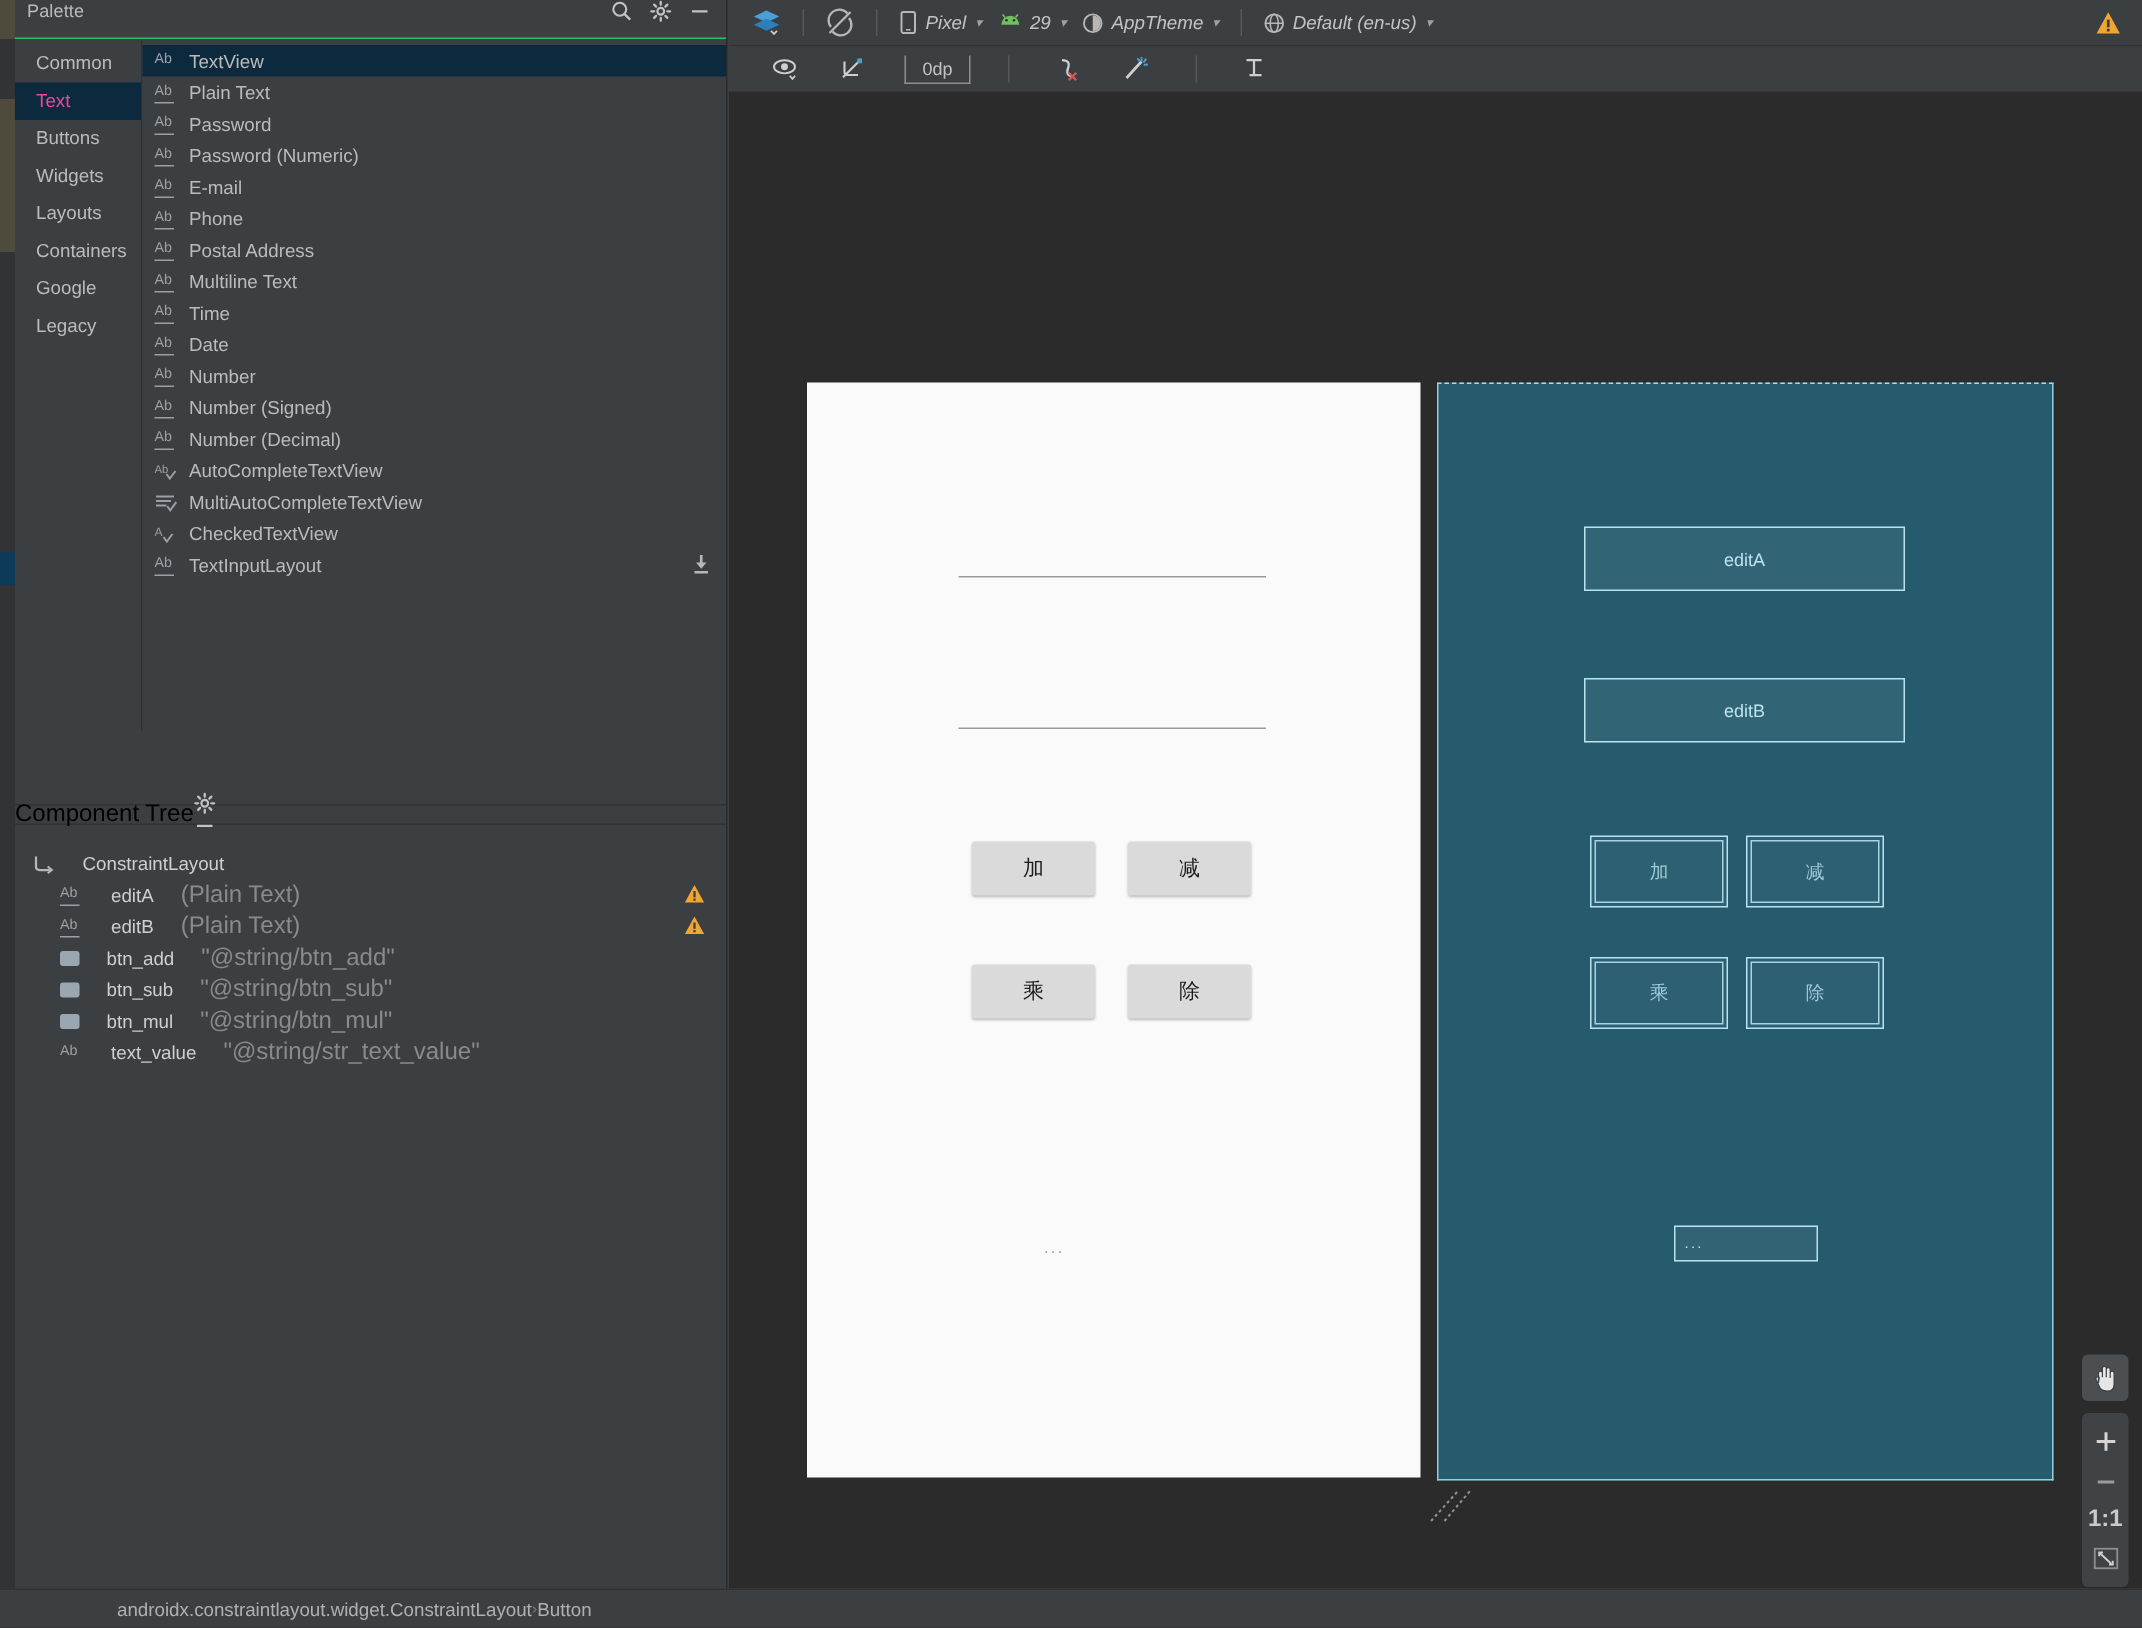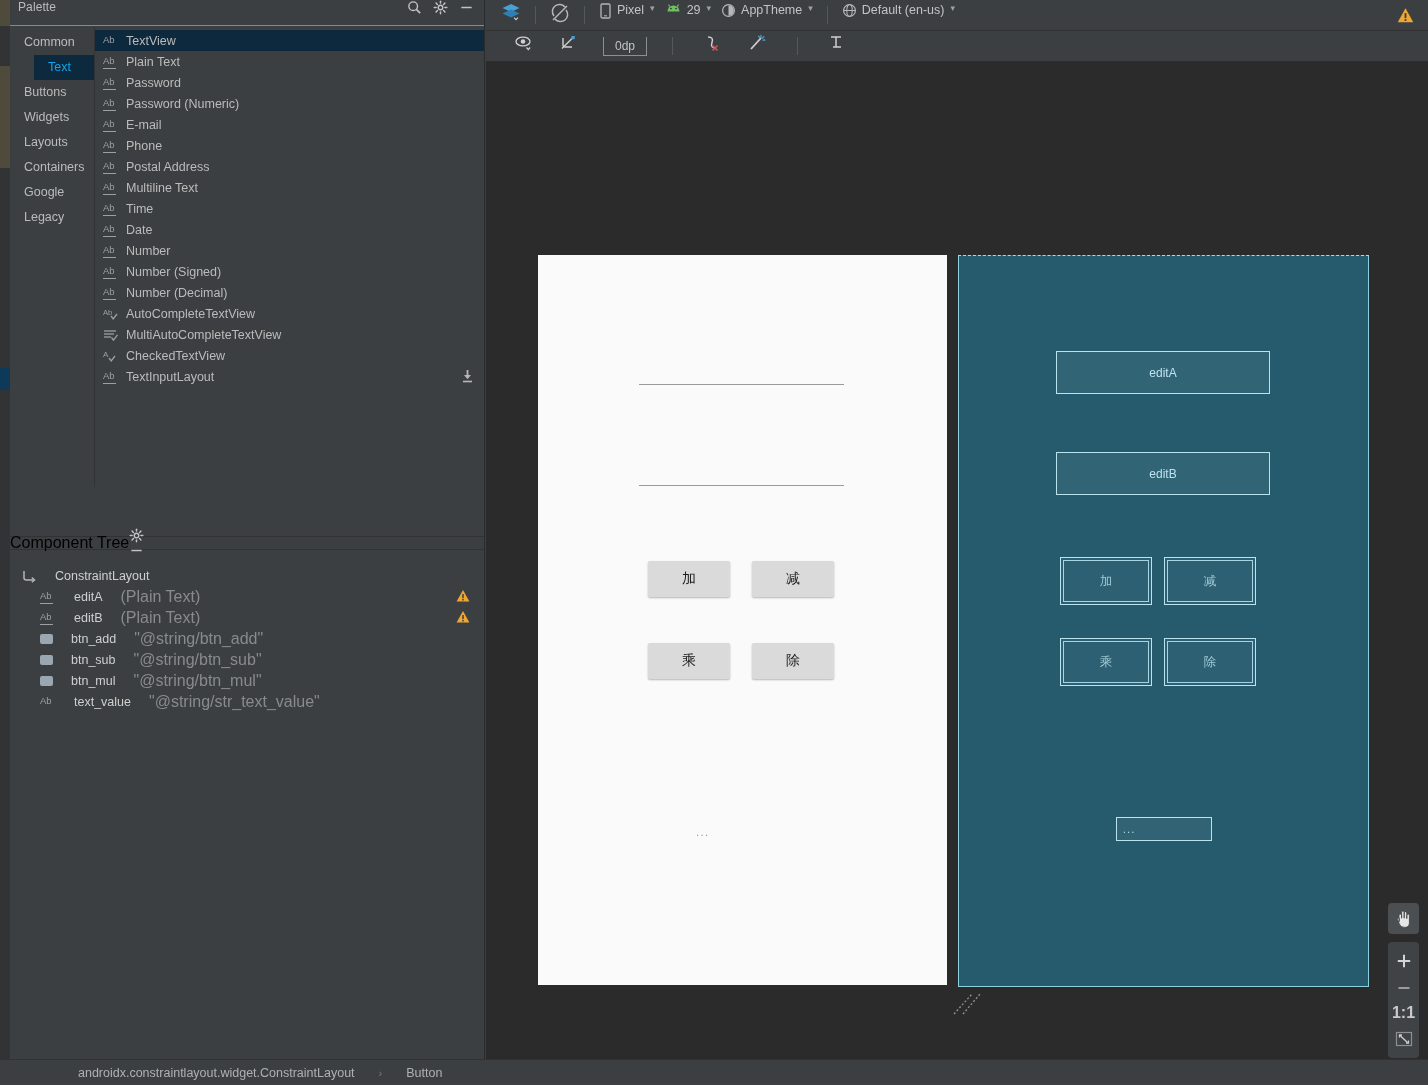--- a/index.html
+++ b/index.html
@@ -54,21 +54,21 @@
     display: flex; background: #3c3f41;
   }
   .palette-cats {
     width: 85px; height: 100%; background: #3c3f41; padding-top: 3px;
     border-right: 1px solid #323232;
   }
   .cat {
     height: 25px; line-height: 25px; padding-left: 14px;
     font-size: 12.5px; color: #bbbbbb; cursor: pointer;
   }
-  .cat.selected { background: #0d293e; color: #0ea5e9; margin-left: 24px; }
+  .cat.selected { background: #0d293e; color: #ec4899; }
   .palette-items {
     flex: 1; height: 100%; background: #3c3f41; padding-top: 3px; position: relative;
   }
   .pitem {
     height: 21px; display: flex; align-items: center; gap: 7px;
     padding-left: 8px; font-size: 12.5px; color: #bbbbbb; cursor: pointer;
     position: relative;
   }
   .pitem.selected { background: #0d293e; }
   .ab-ico {
@@ -116,23 +116,23 @@
     border-bottom: 1px solid #323232;
   }
   .tb2 {
     position: absolute; left: 486px; top: 31px; width: 942px; height: 31px;
     background: #3c3f41; display: flex; align-items: center;
     border-bottom: 1px solid #2b2d2f;
     gap: 16px;
   }
   .tb-sep { width: 1px; height: 18px; background: #555759; margin: 0 9px; }
   .tb-btn {
-    height: 24px; display: flex; gap: 5px;
+    height: 24px; display: flex; align-items: center; gap: 5px;
     padding: 0 5px; cursor: pointer; border-radius: 2px;
-    font-size: 12.5px; color: #c3c3c3; white-space: nowrap;
+    font-size: 12.5px; color: #c3c3c3; white-space: nowrap; font-style: italic;
   }
   .tb-btn svg { display: block; }
   .chev { font-size: 9px; color: #a0a0a0; margin-left: 1px; }
   .tb-warn { margin-left: auto; padding-right: 14px; display: flex; align-items: center; }
   .dp-box {
     display: flex; align-items: center; justify-content: center;
     height: 19px; min-width: 44px; padding: 0 4px; margin-left: 3px;
     font-size: 12px; color: #c3c3c3;
     border-left: 1px solid #8d8f91; border-right: 1px solid #8d8f91;
     border-bottom: 1px solid #8d8f91; cursor: pointer;
@@ -220,21 +220,21 @@
   }
   .zbtn.label { font-size: 16px; font-weight: bold; color: #c9c9c9; height: 24px; text-align: right; }
 
   
   .statusbar {
     position: absolute; left: 0; bottom: 0; width: 1428px; height: 26px;
     background: #3c3f41; border-top: 1px solid #323232;
     display: flex; align-items: center;
   }
   .crumbs {
-    display: flex; align-items: center; gap: 24px;
+    display: flex; align-items: center; gap: 0;
     padding-left: 78px; font-size: 12.5px; color: #b0b0b0;
   }
   .crumb-sep { color: #7a7a7a; font-size: 11px; }
   .crumb { cursor: pointer; }
 </style>
 </head>
 <body>
 
 <div id="app">
 

